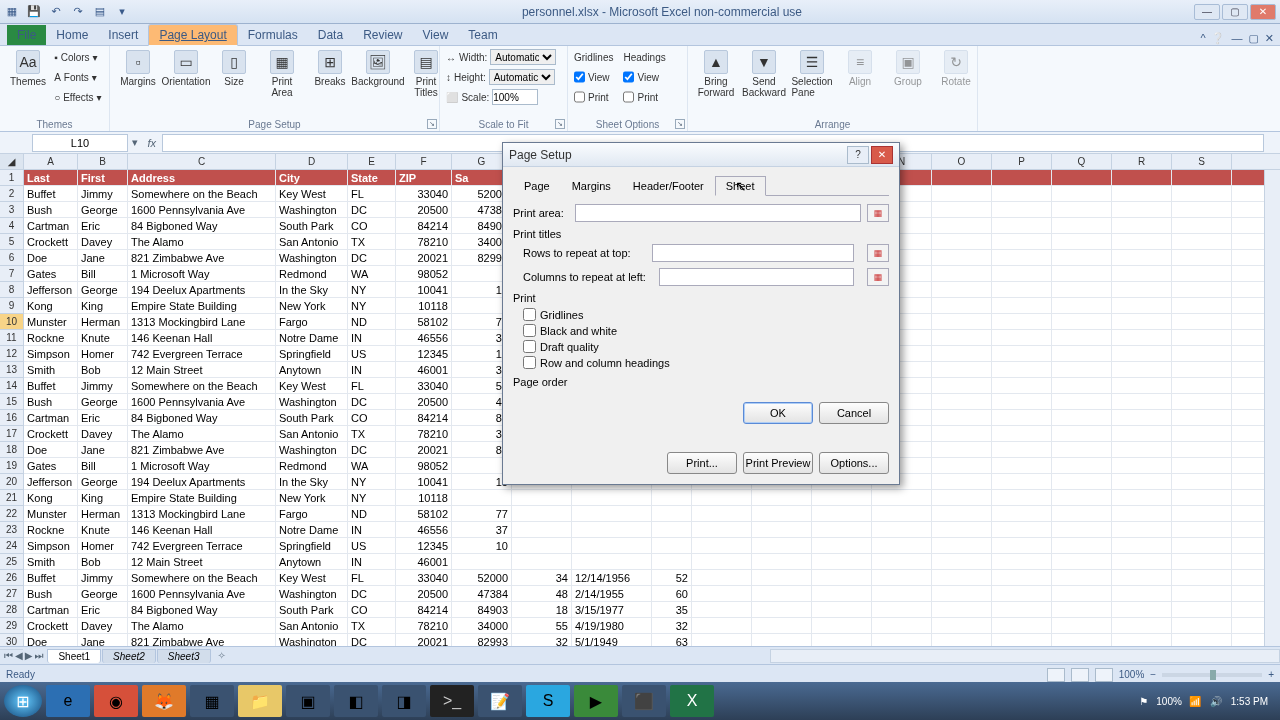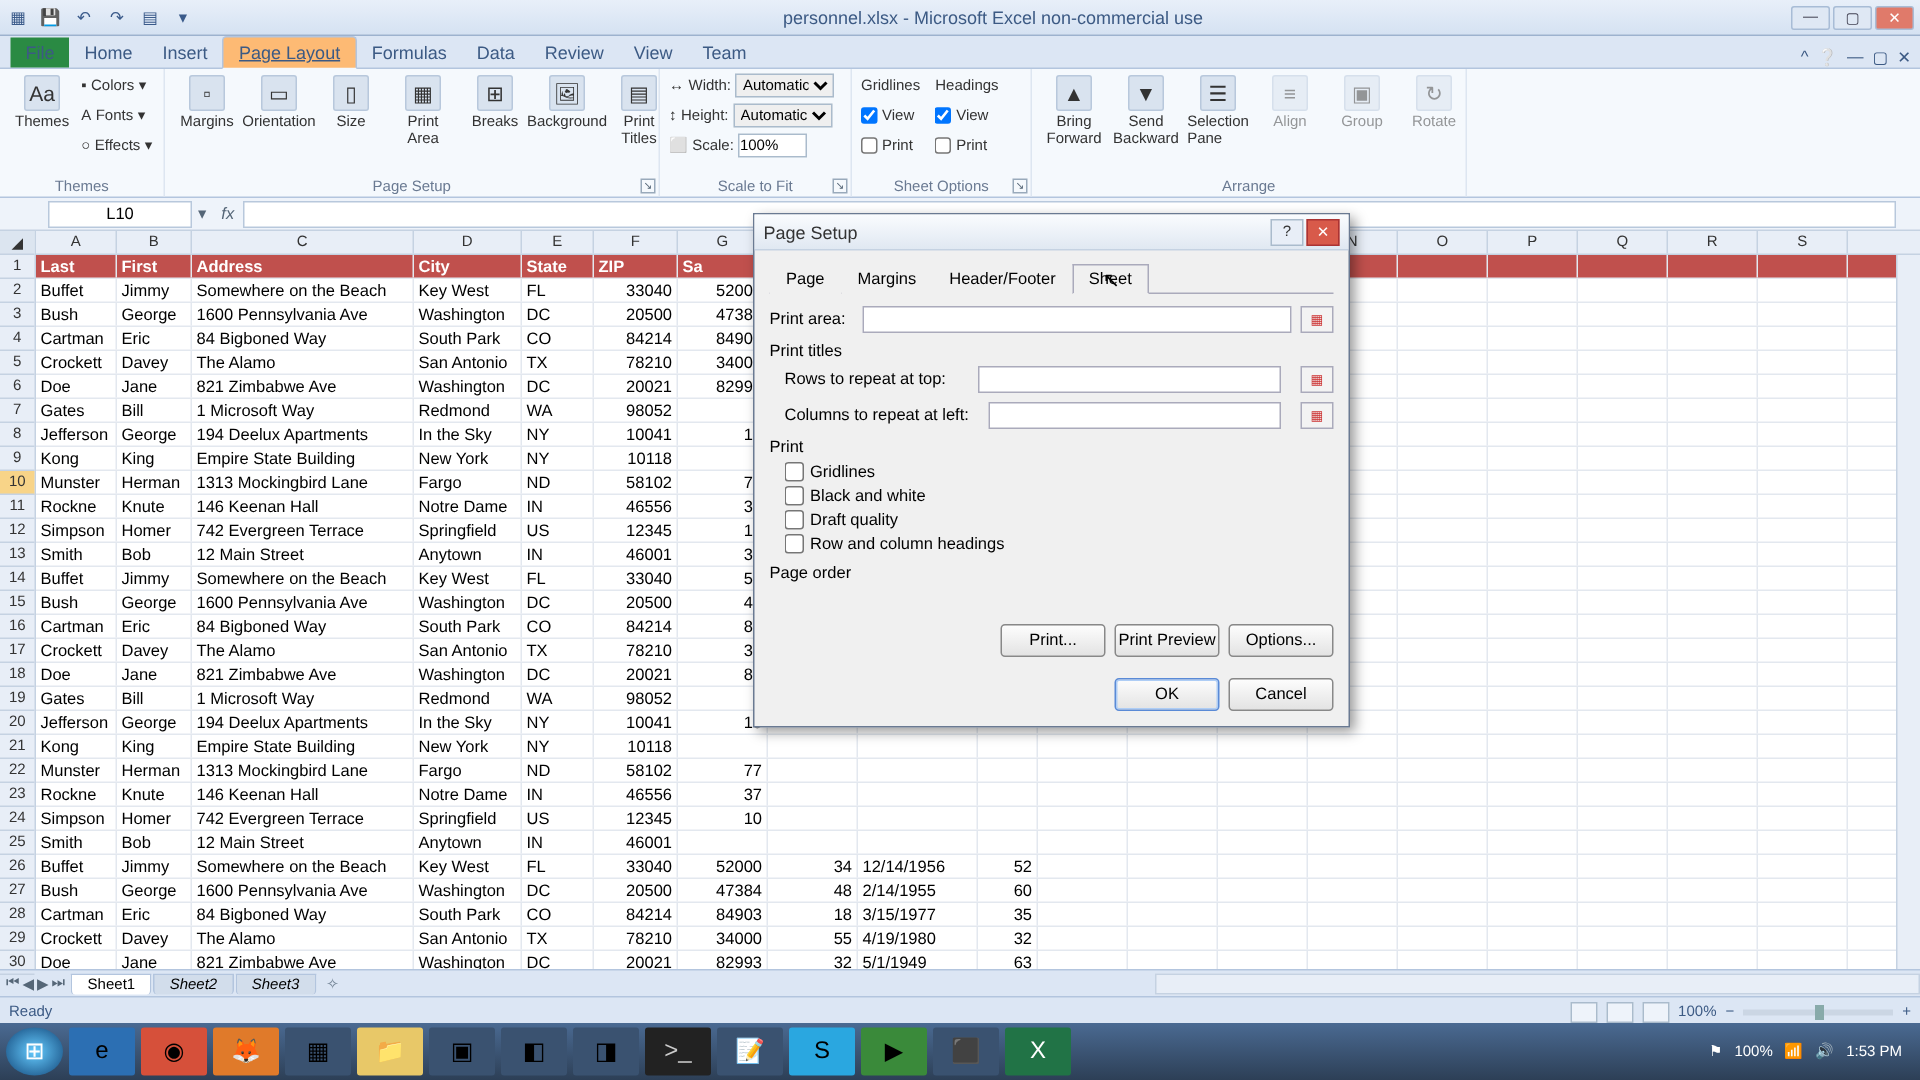--- a/index.html
+++ b/index.html
@@ -1074,28 +1074,28 @@
           </div>
         <div class="dlg-check">
             <input type="checkbox" style="">
             <span>Row and column headings</span>
           </div>
       </div>
     </div>
 
     <div class="dlg-section">Page order</div>
 
+    <div class="dlg-btns">
+      <button class="dlg-btn default">OK</button>
+      <button class="dlg-btn">Cancel</button>
+    </div>
     <div class="dlg-btns" style="margin-top:28px">
       <button class="dlg-btn">Print...</button>
       <button class="dlg-btn">Print Preview</button>
       <button class="dlg-btn">Options...</button>
-    </div>
-    <div class="dlg-btns">
-      <button class="dlg-btn default">OK</button>
-      <button class="dlg-btn">Cancel</button>
     </div>
   </div>
 </div>
 
 <div class="cursor">↖</div>
 
 <div class="taskbar">
   <div class="start">⊞</div>
   <div class="tbicon" style="background:#2c6fb3">e</div>
   <div class="tbicon" style="background:#d6503a">◉</div>

